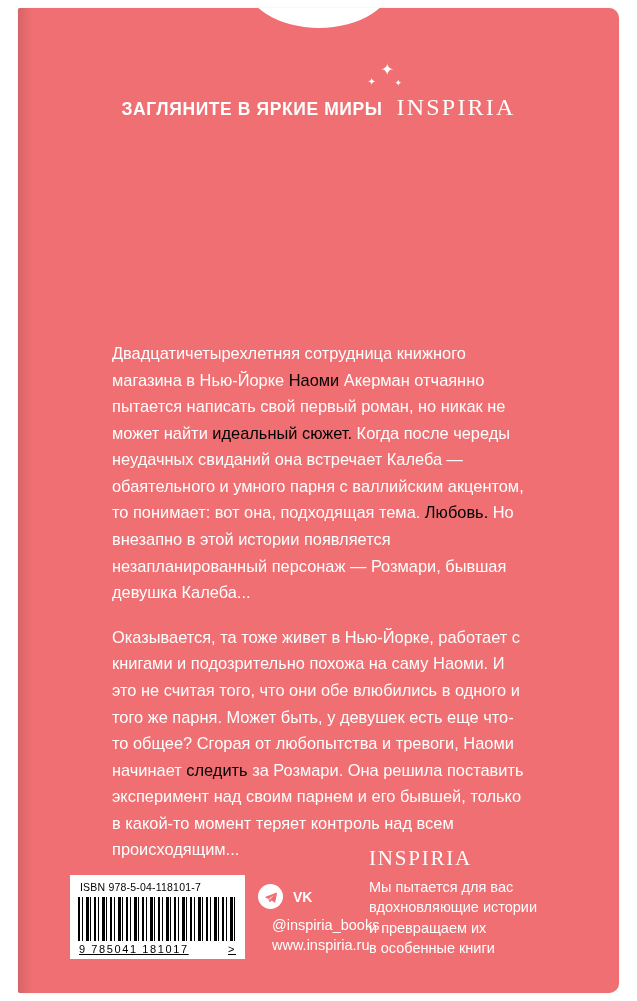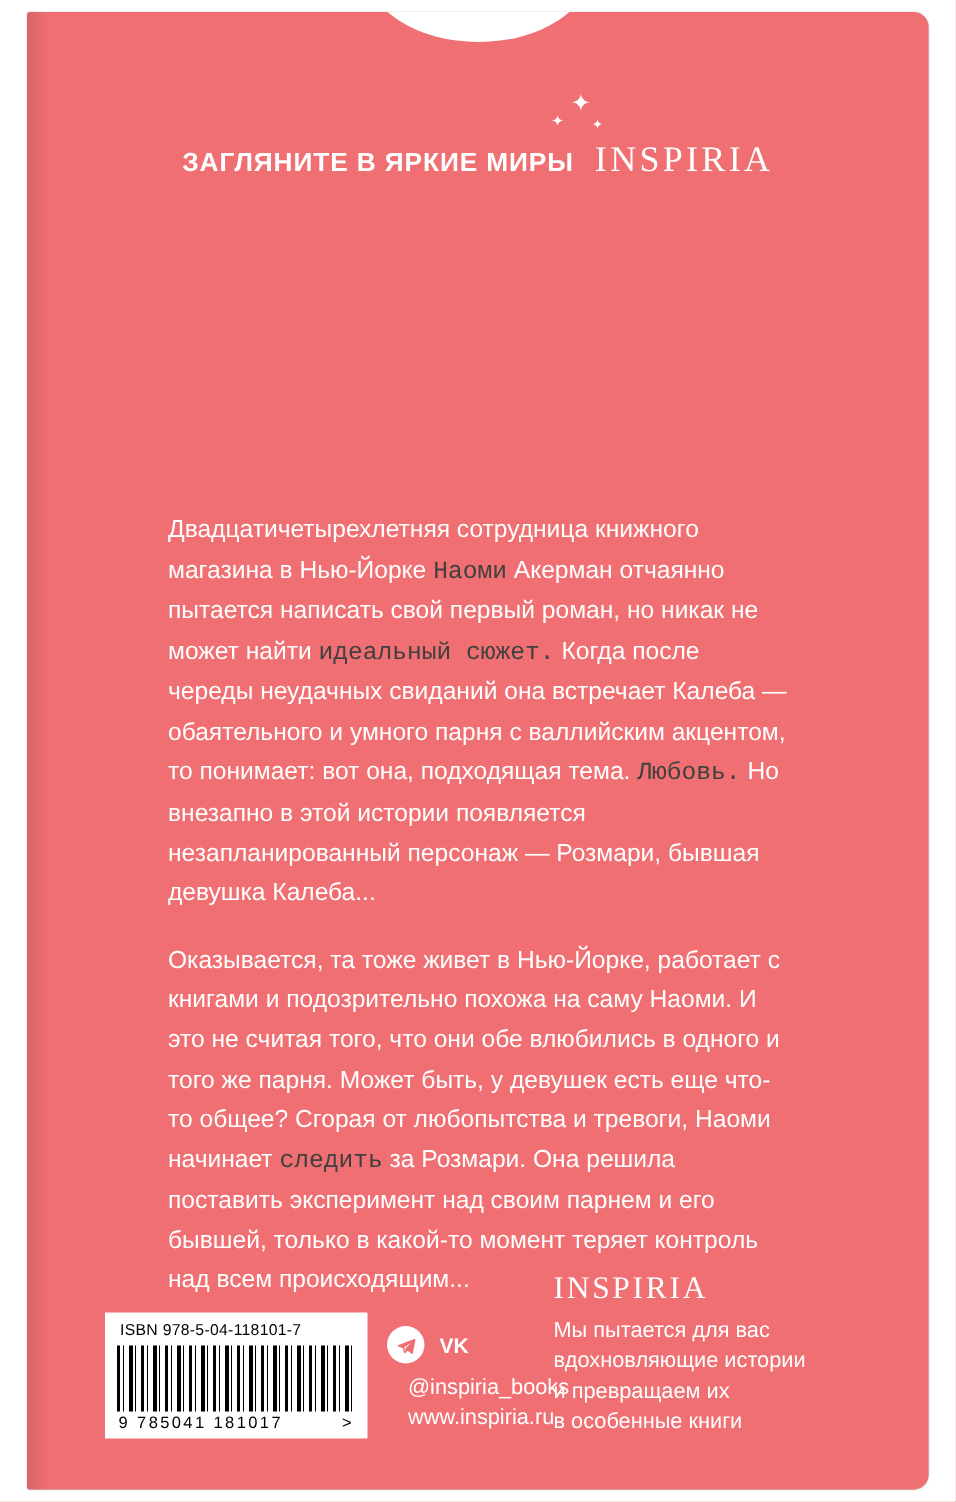--- a/index.html
+++ b/index.html
@@ -124,21 +124,21 @@
     width: 100%;
     padding: 0 92px 0 94px;
     box-sizing: border-box;
     color: #ffffff;
     font-size: 16.4px;
     line-height: 1.62;
     text-align: left;
   }
   .body-copy p { margin: 0 0 18px 0; }
   .body-copy p:last-child { margin-bottom: 0; }
-  .hl { color: #404040; font-family: Liberation Mono, monospace; }
+  .hl { color: #000000; }
 
   
   .footer {
     position: absolute;
     left: 0;
     bottom: 0;
     width: 100%;
     height: 160px;
   }
 
@@ -170,20 +170,21 @@
   }
   .barcode-digits {
     font-family: "Liberation Sans", sans-serif;
     font-size: 11px;
     color: #000;
     letter-spacing: 1.6px;
     margin-top: 2px;
     display: flex;
     justify-content: space-between;
     padding: 0 1px;
+    text-decoration: underline;
   }
 
   .social {
     position: absolute;
     left: 238px;
     bottom: 38px;
     width: 150px;
     color: #ffffff;
   }
   .social-icons {

